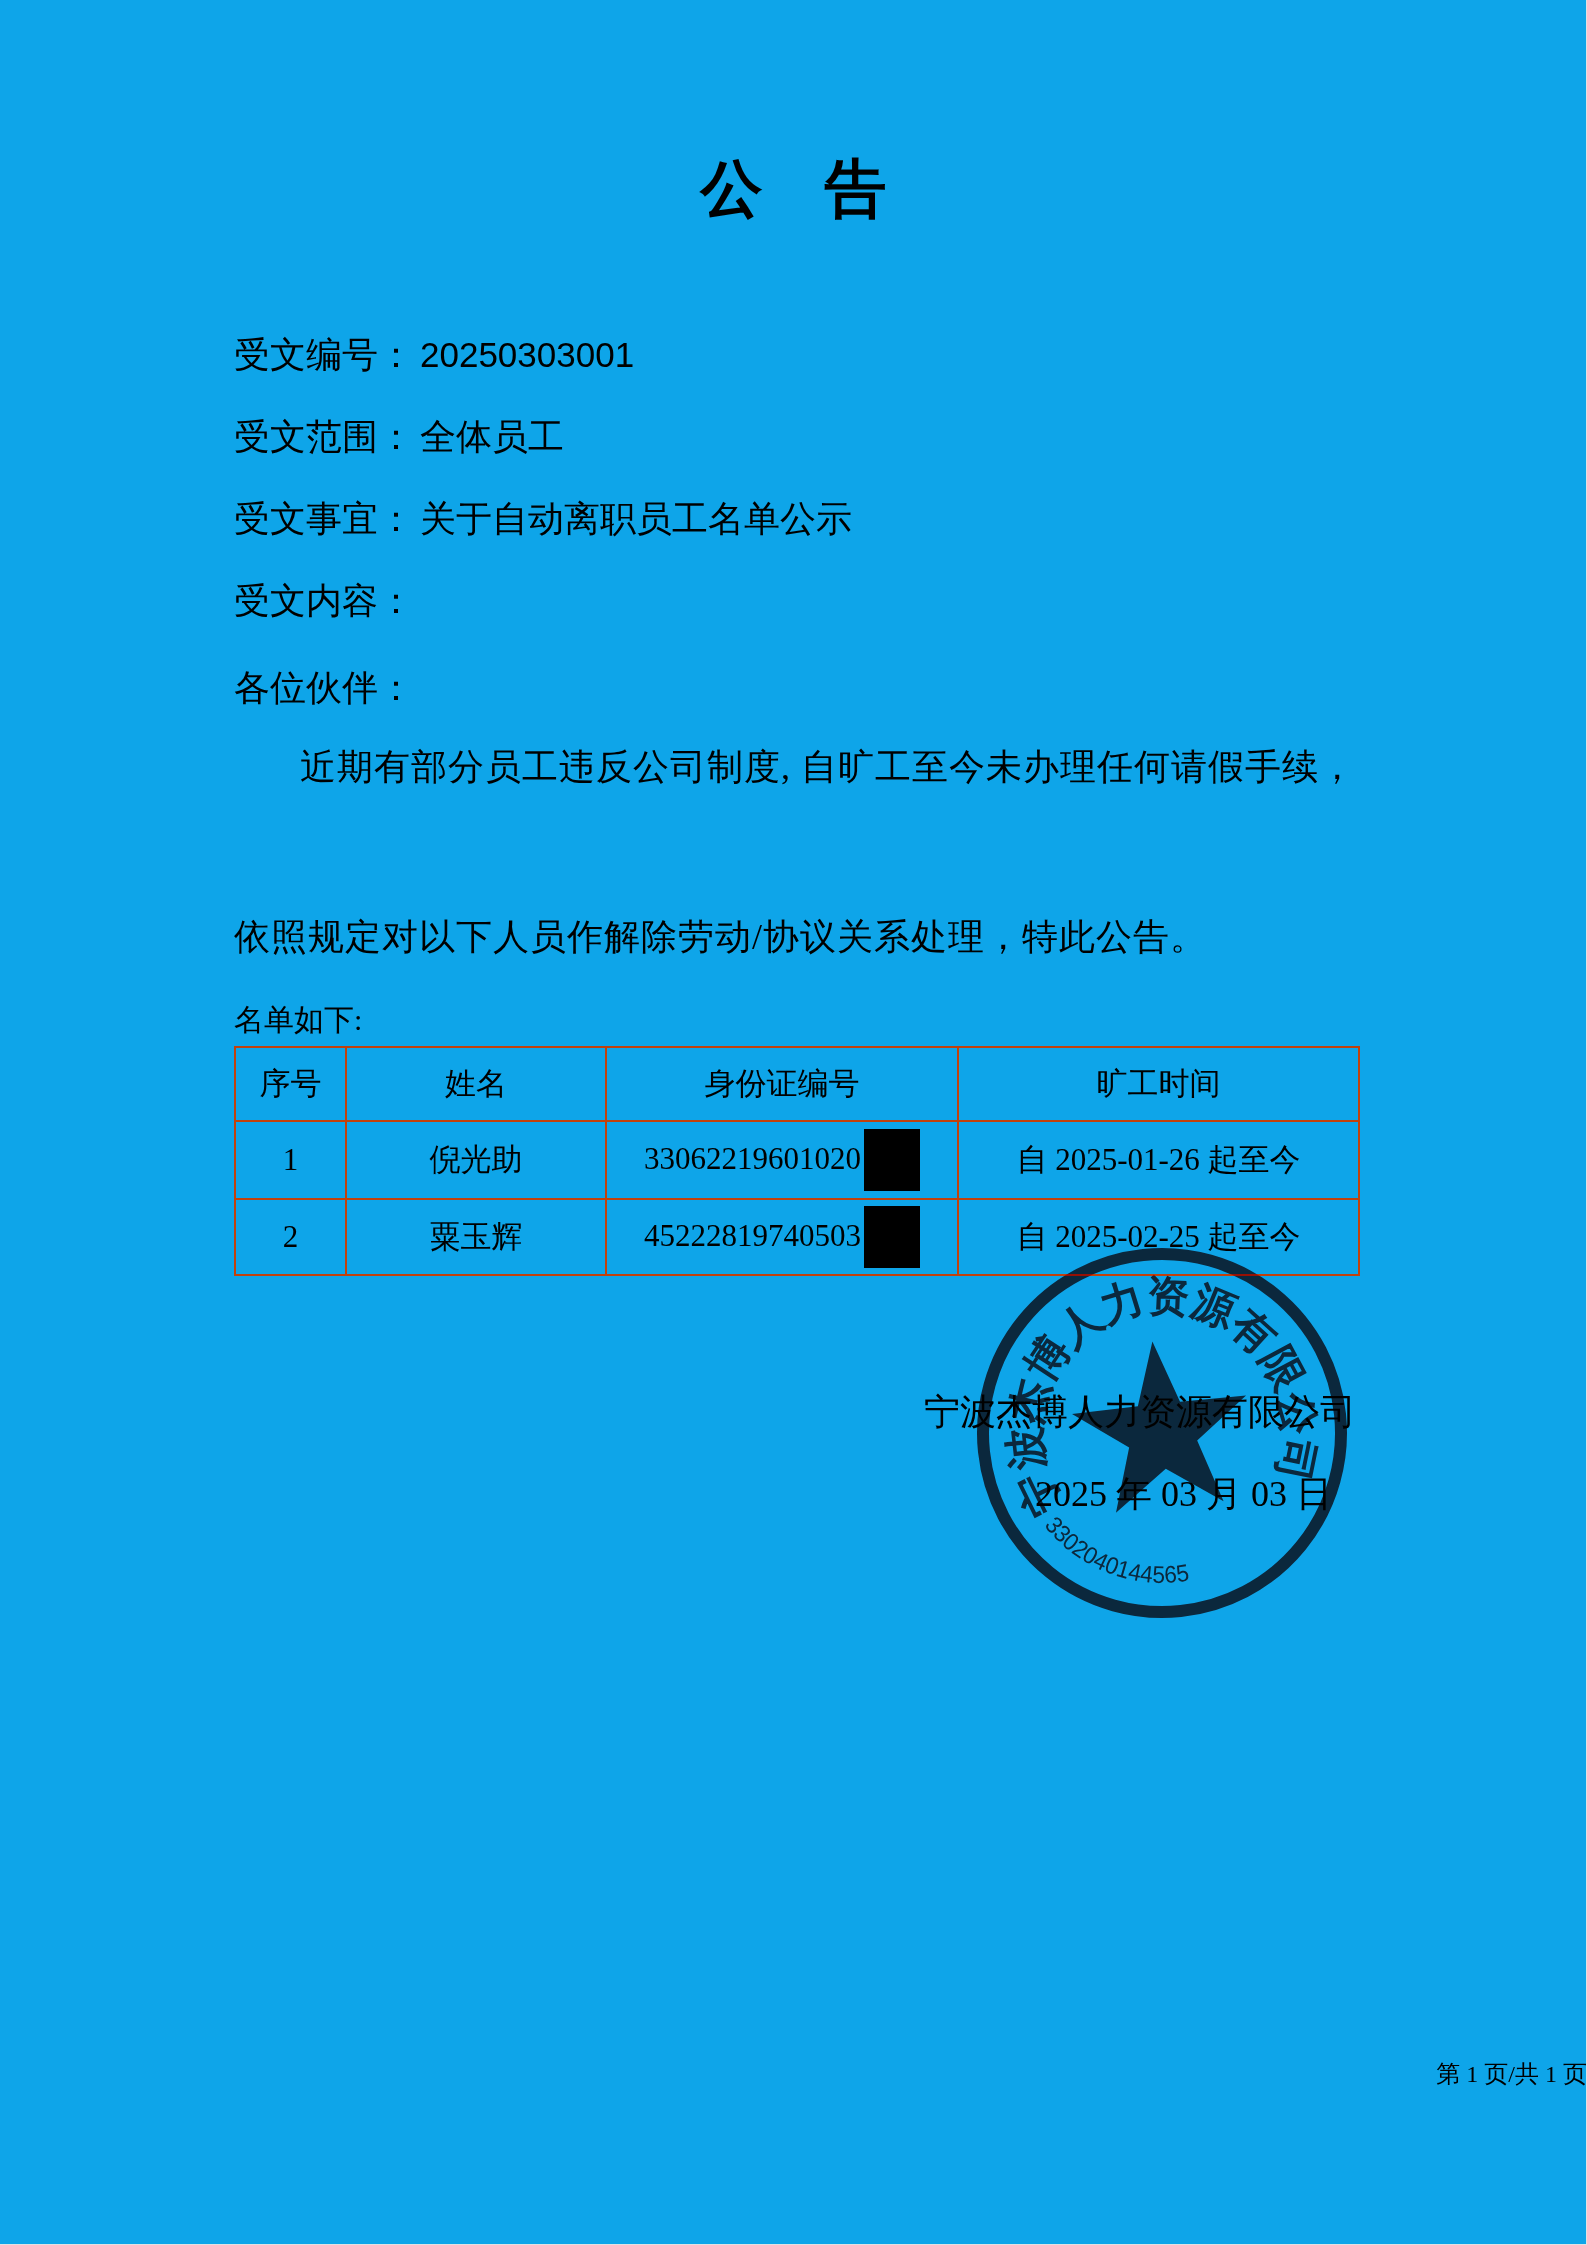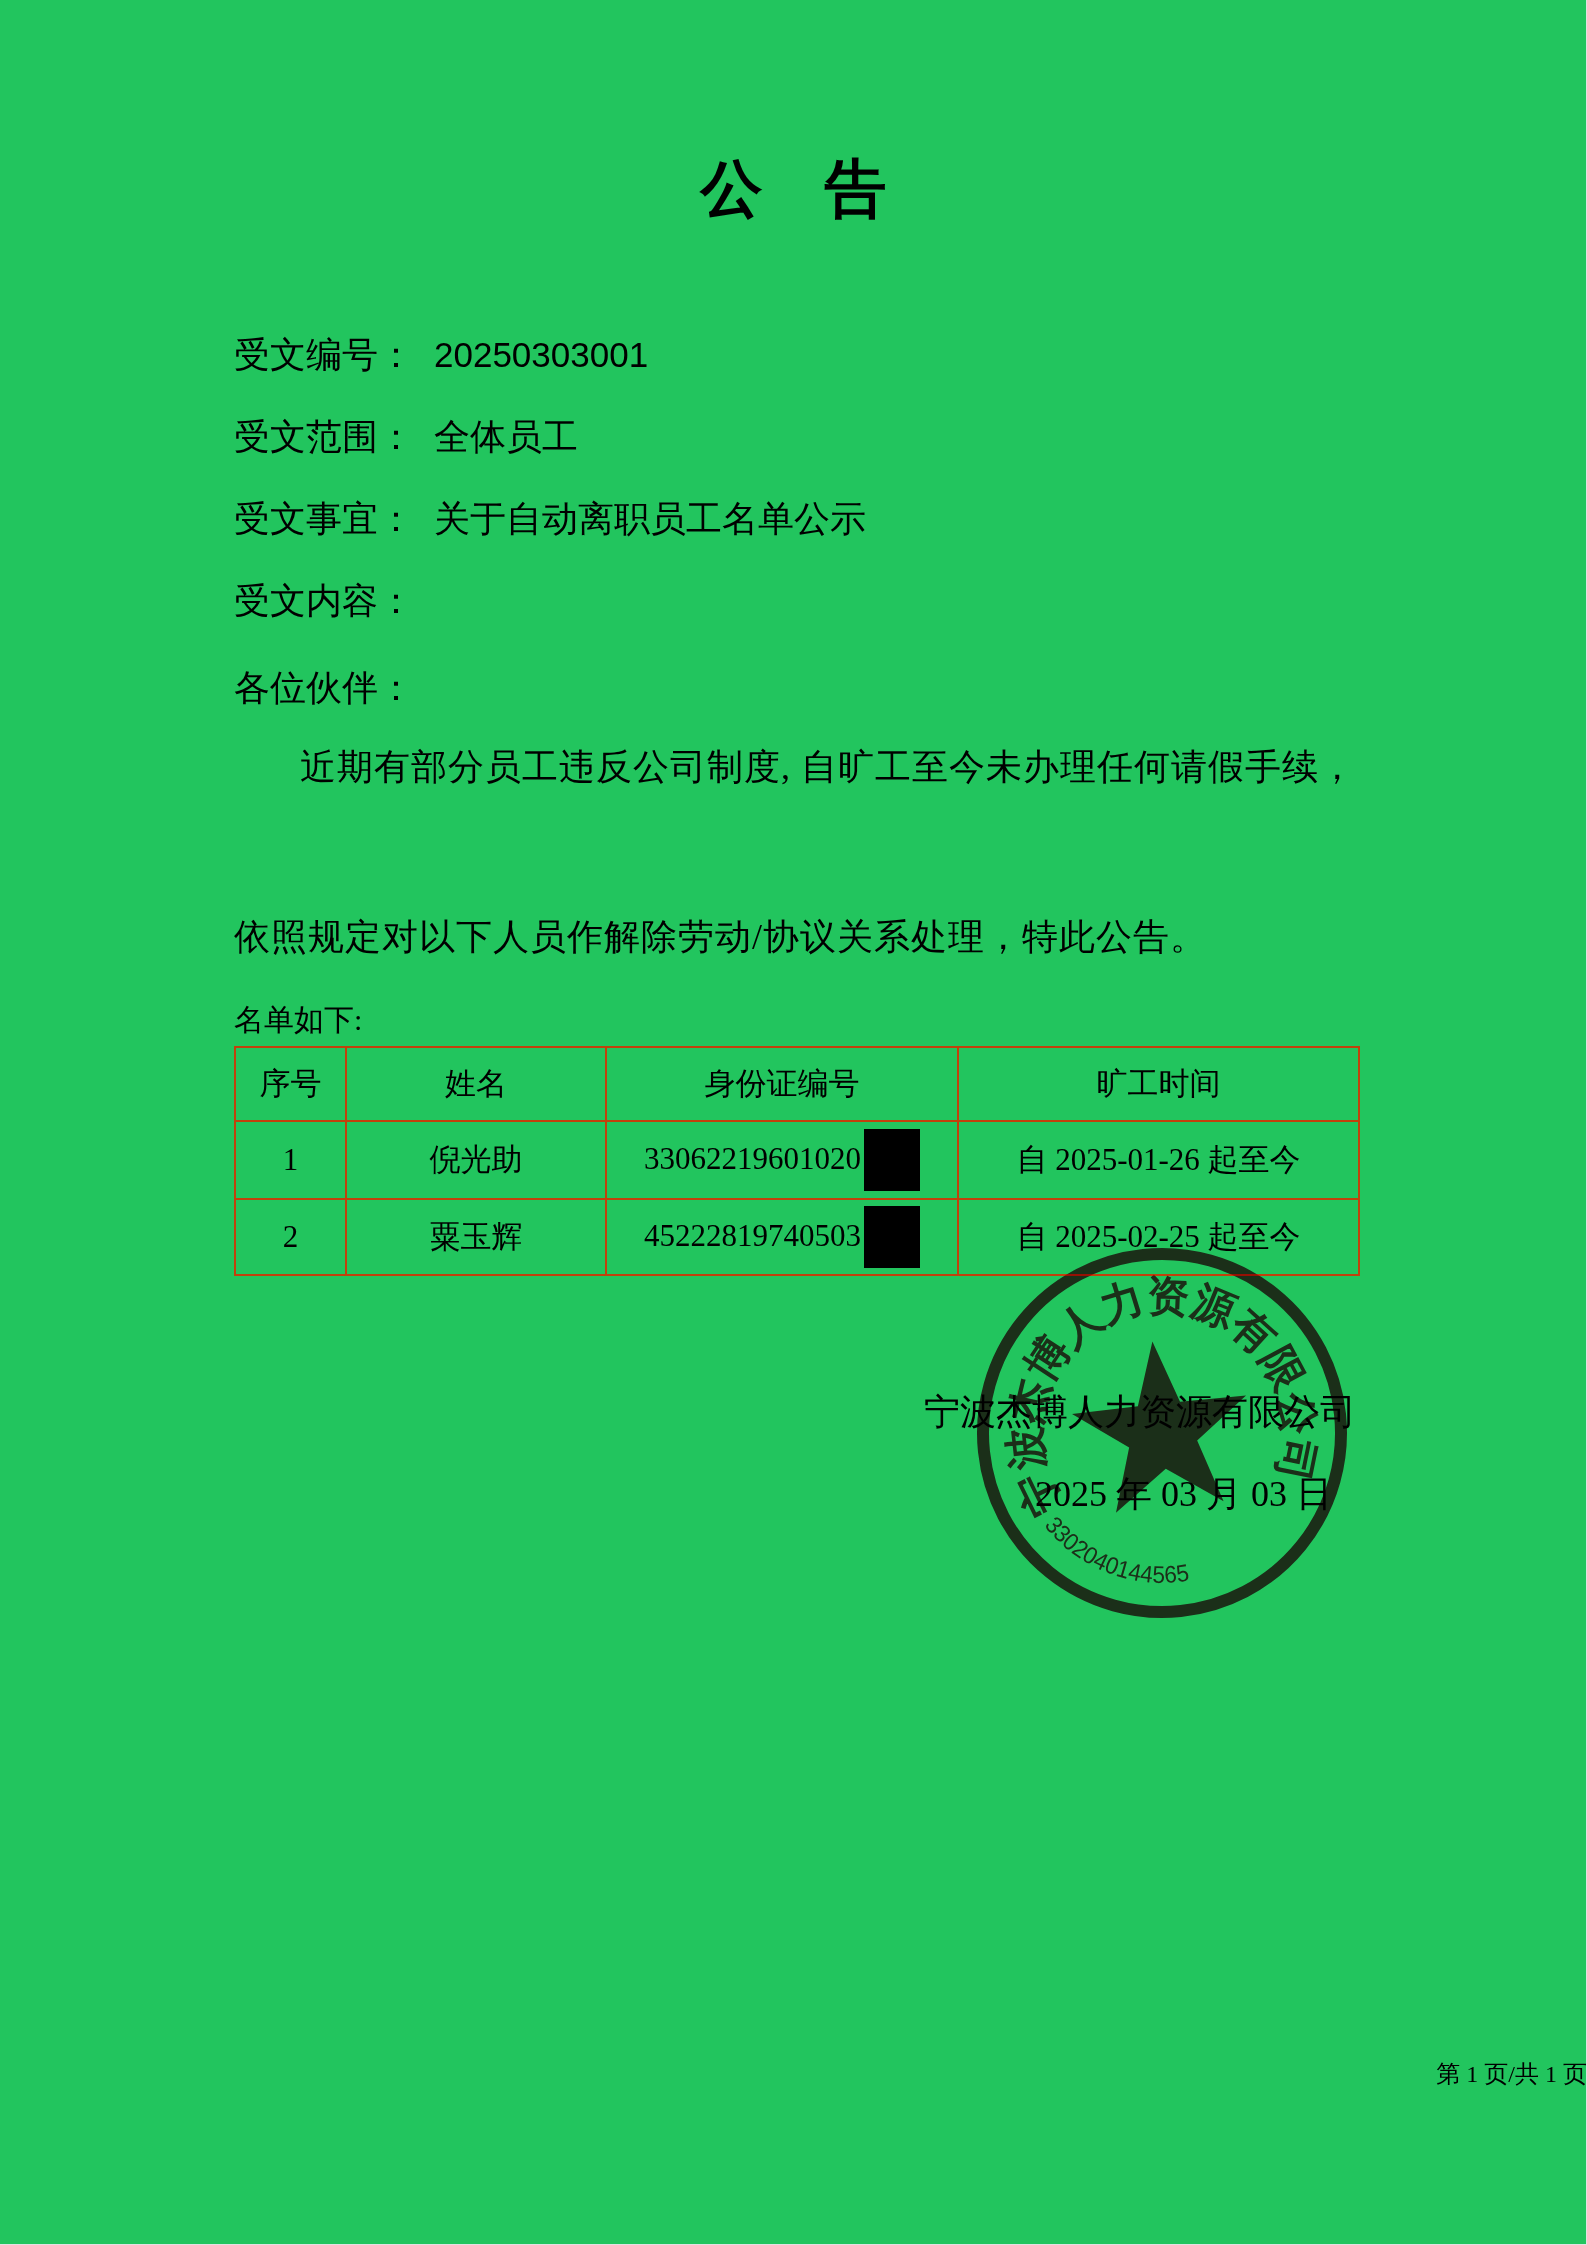--- a/index.html
+++ b/index.html
@@ -1,28 +1,28 @@
 <!DOCTYPE html>
 <html><head>
 <meta charset="utf-8">
 <style>
   html,body { margin:0; padding:0; background:#ffffff; }
   .page {
-    position:relative; width:1587px; height:2245px; background:#22c55e;
+    position:relative; width:1587px; height:2245px; background:#0ea5e9;
     font-family:"Liberation Serif","DejaVu Serif",serif; color:#000;
     overflow:hidden;
     box-shadow: inset -1px -1px 0 #e2e2e2;
   }
   .title {
     position:absolute; top:158px; left:0; width:100%;
     text-align:center; font-size:62px; font-weight:bold; line-height:1;
   }
   .field { position:absolute; left:234px; font-size:36px; white-space:nowrap; line-height:1.1; }
   .field .label { font-weight:normal; }
-  .field .value { margin-left:20px; }
+  .field .value { margin-left:6px; }
   .num-sans { font-family:"Liberation Sans","DejaVu Sans",sans-serif; font-size:35px; }
   .f1 { top:336px; } .f2 { top:418px; } .f3 { top:500px; } .f4 { top:582px; }
   .salutation { position:absolute; left:234px; top:664px; font-size:36px; }
   .bodyline { position:absolute; left:234px; font-size:36px; white-space:nowrap; letter-spacing:1px; line-height:1.1; }
   .b1 { top:748px; padding-left:66px; }
   .b2 { top:833px; }
   .b3 { top:918px; }
   .list-intro { position:absolute; left:234px; top:1000px; font-size:30px; font-weight:normal; }
   .roster {
     position:absolute; left:234px; top:1046px; width:1124px;

